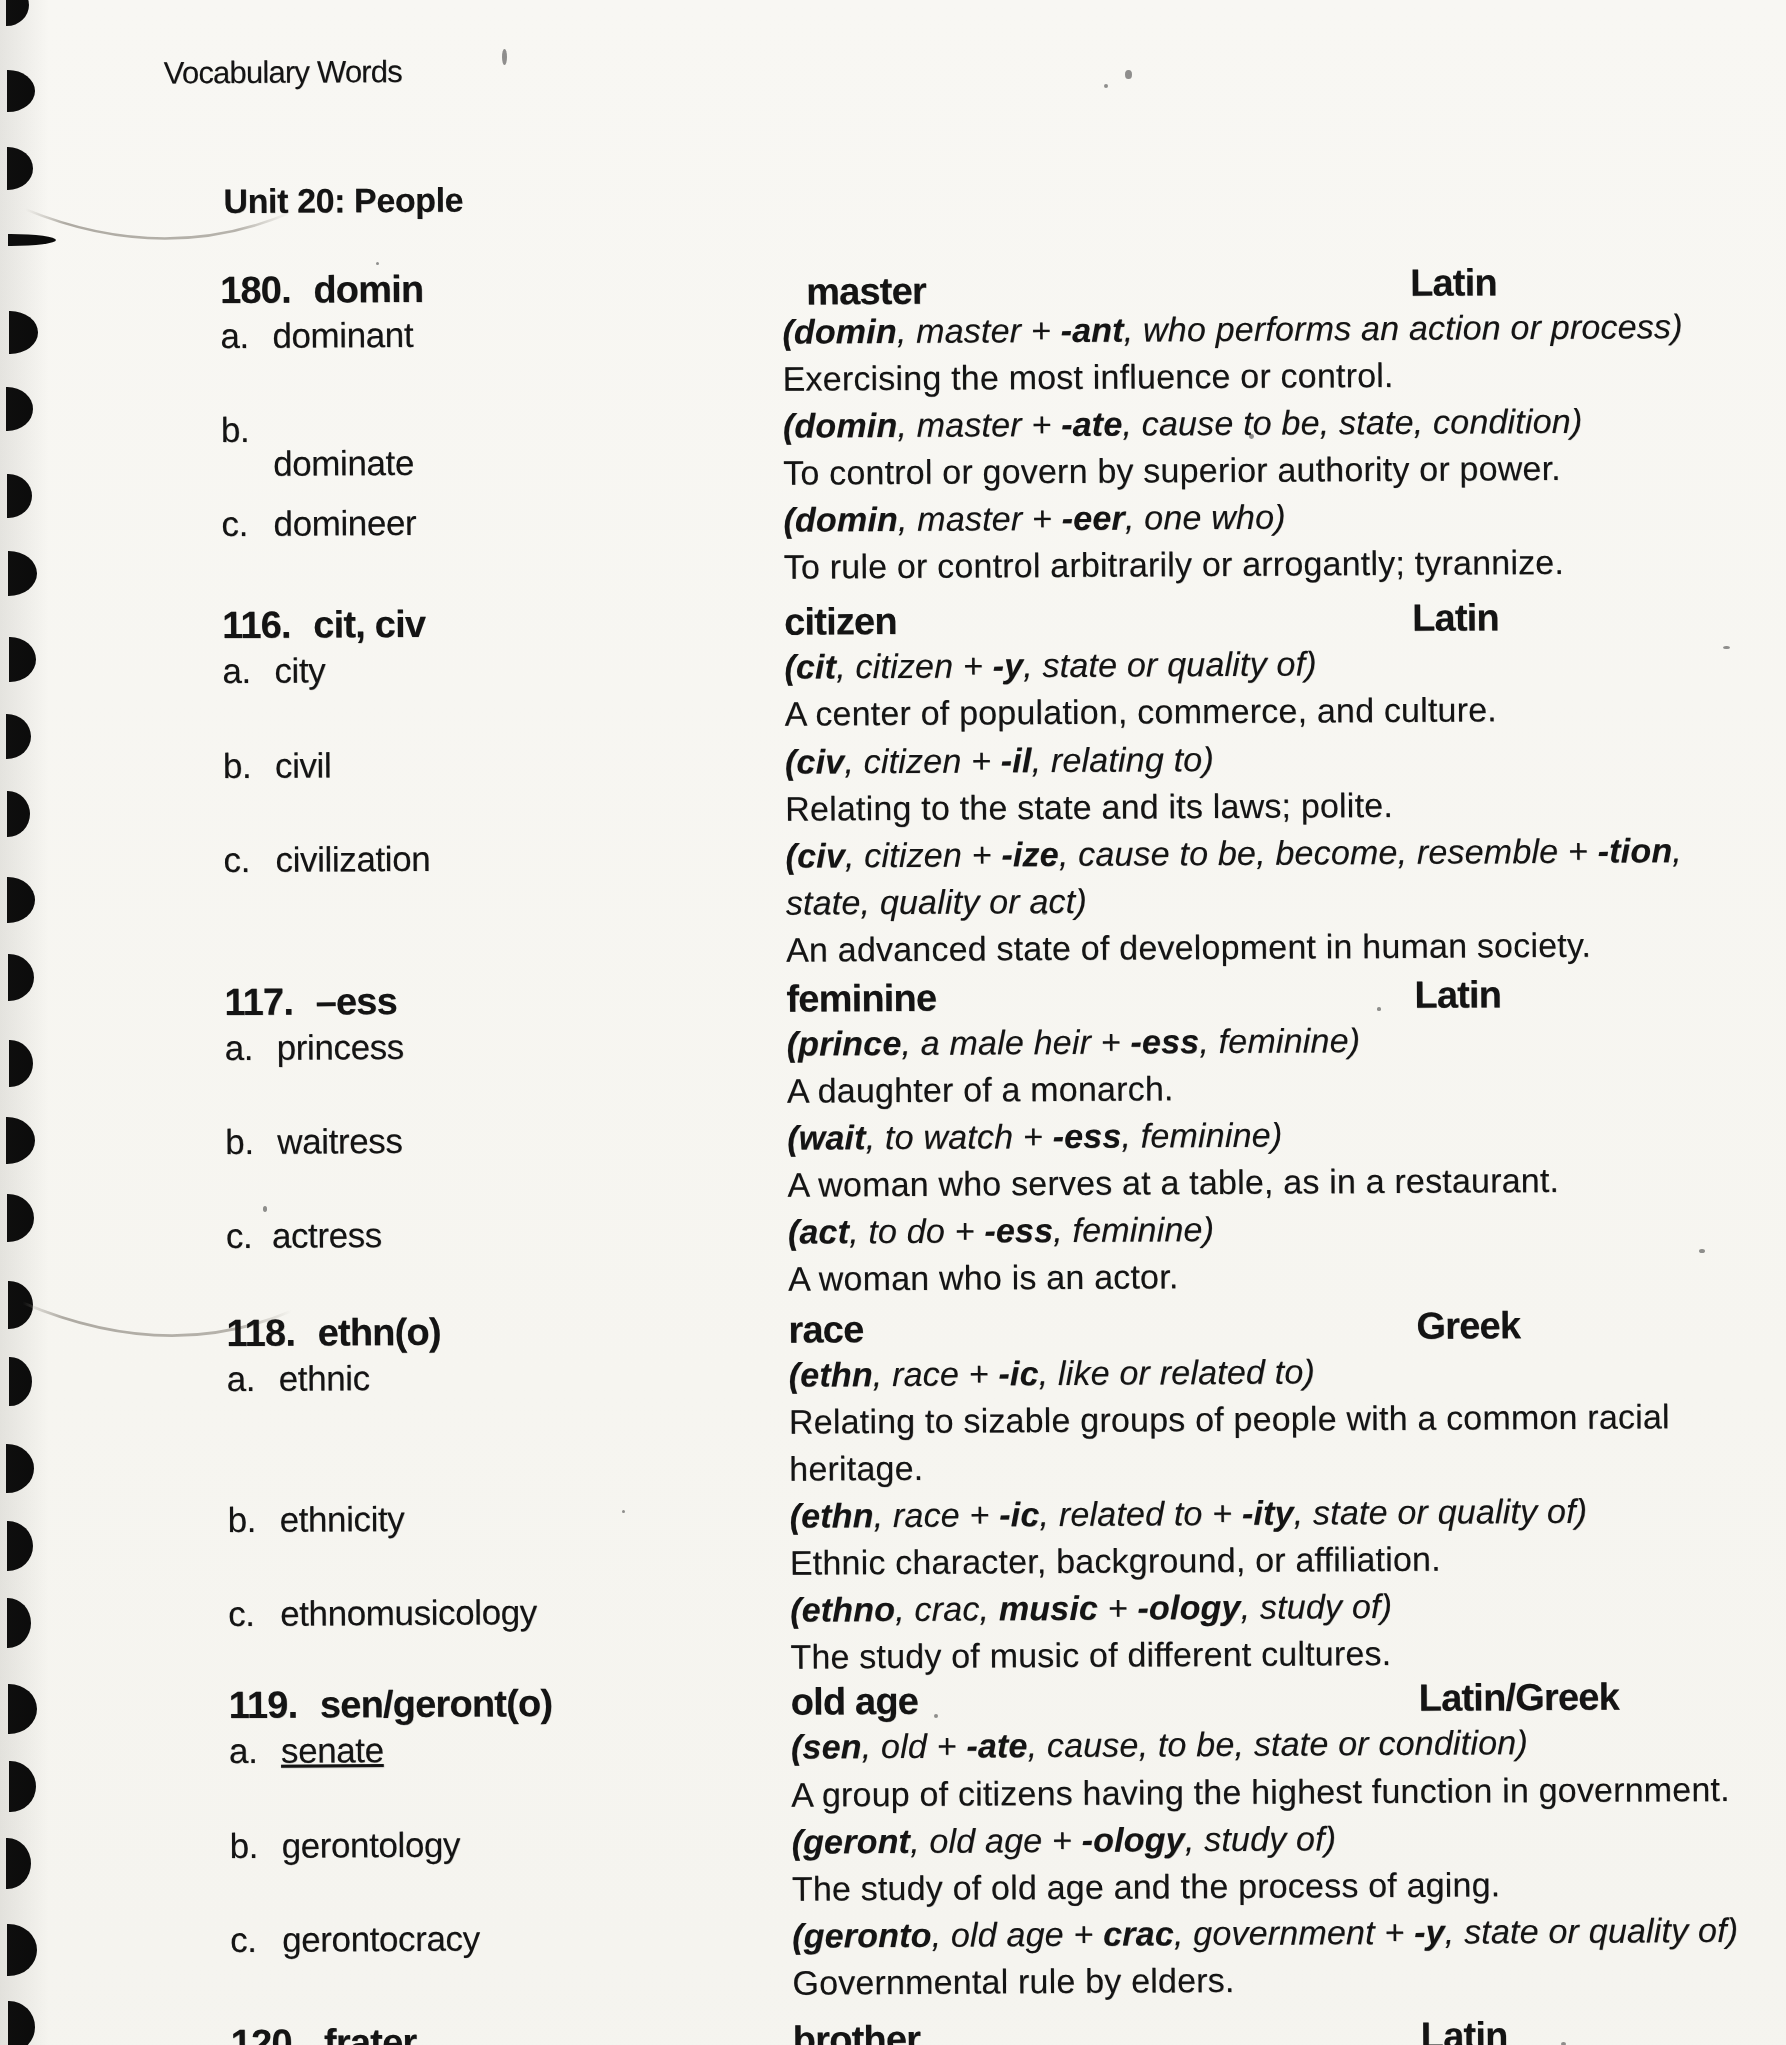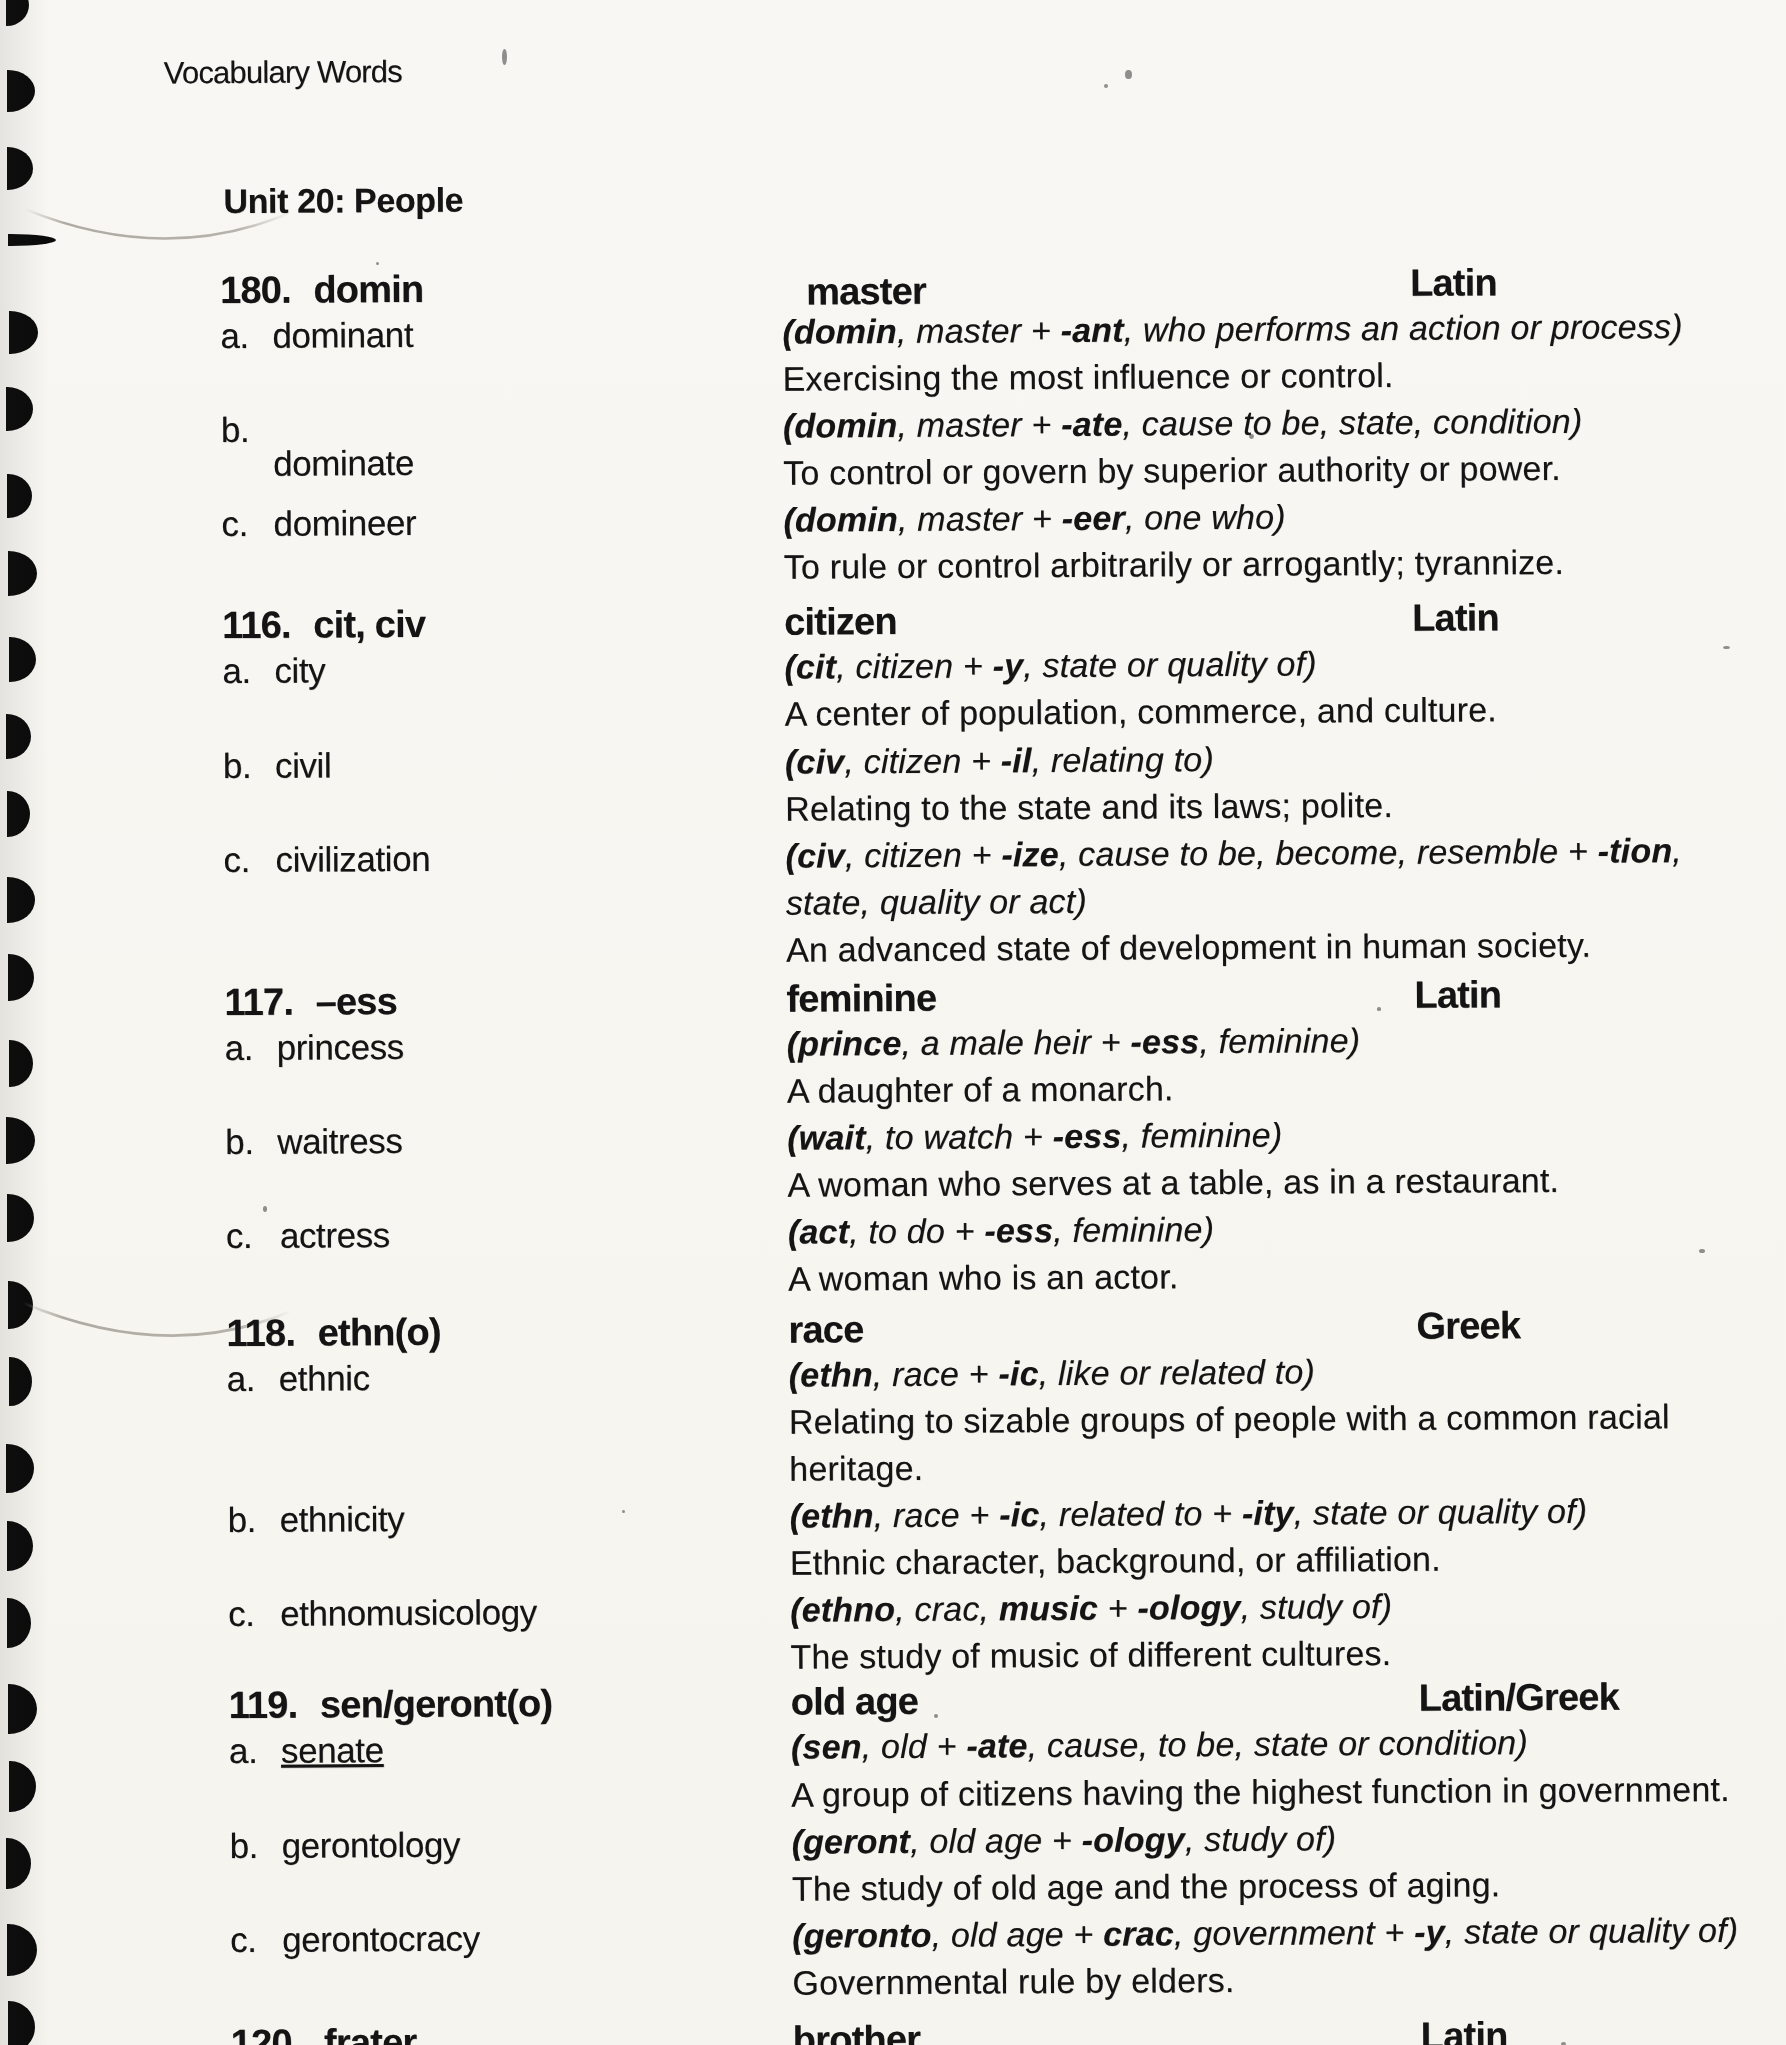--- a/index.html
+++ b/index.html
@@ -135,21 +135,21 @@
           <div class="line head" style="left: 1416px; top: 978px;">Latin</div>
           <div class="line word" style="left: 226px; top: 1025px;">a.</div>
           <div class="line word" style="left: 278px; top: 1025px;">princess</div>
           <div class="line body" style="left: 788px; top: 1025px;"><span class="run1">(prince</span><span class="run0">, a male heir + </span><span class="run1">-ess</span><span class="run0">, feminine)</span></div>
           <div class="line body" style="left: 788px; top: 1072px;"><span class="run2">A daughter of a monarch.</span></div>
           <div class="line word" style="left: 226px; top: 1119px;">b.</div>
           <div class="line word" style="left: 278px; top: 1119px;">waitress</div>
           <div class="line body" style="left: 788px; top: 1119px;"><span class="run1">(wait</span><span class="run0">, to watch + </span><span class="run1">-ess</span><span class="run0">, feminine)</span></div>
           <div class="line body" style="left: 788px; top: 1166px;"><span class="run2">A woman who serves at a table, as in a restaurant.</span></div>
           <div class="line word" style="left: 226px; top: 1213px;">c.</div>
-          <div class="line word" style="left: 280px; top: 1213px; text-align: center;">actress</div>
+          <div class="line word" style="left: 272px; top: 1213px; text-align: center;">actress</div>
           <div class="line body" style="left: 788px; top: 1213px;"><span class="run1">(act</span><span class="run0">, to do + </span><span class="run1">-ess</span><span class="run0">, feminine)</span></div>
           <div class="line body" style="left: 788px; top: 1260px;"><span class="run2">A woman who is an actor.</span></div>
         </div>
         <div>
           <div class="line head" style="left: 226px; top: 1309px;"><span>118.</span><span class="rootword">ethn(o)</span></div>
           <div class="line head" style="left: 788px; top: 1309px;">race</div>
           <div class="line head" style="left: 1416px; top: 1309px;">Greek</div>
           <div class="line word" style="left: 226px; top: 1356px;">a.</div>
           <div class="line word" style="left: 278px; top: 1356px;">ethnic</div>
           <div class="line body" style="left: 788px; top: 1356px;"><span class="run1">(ethn</span><span class="run0">, race + </span><span class="run1">-ic</span><span class="run0">, like or related to)</span></div>

